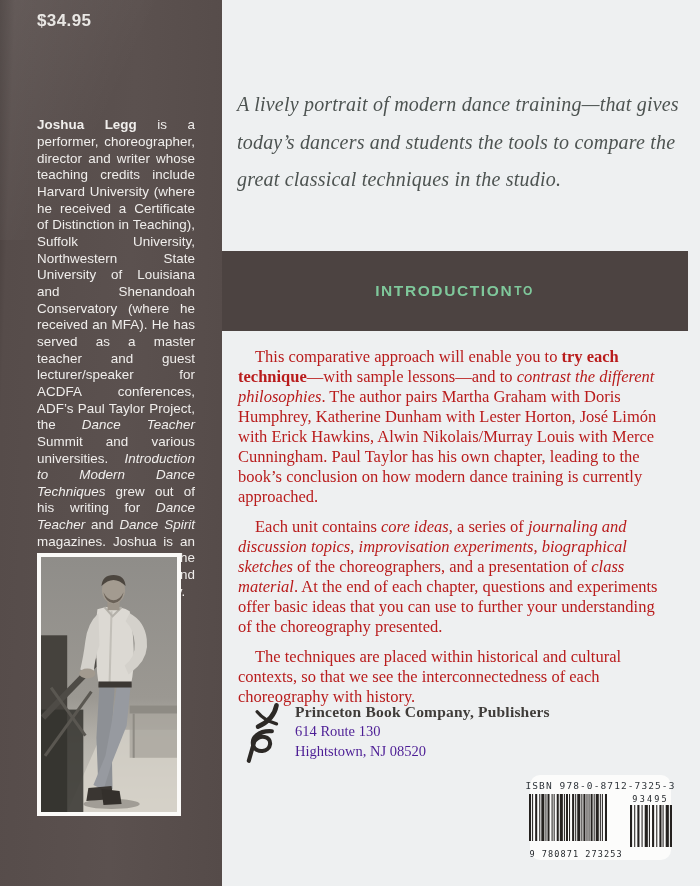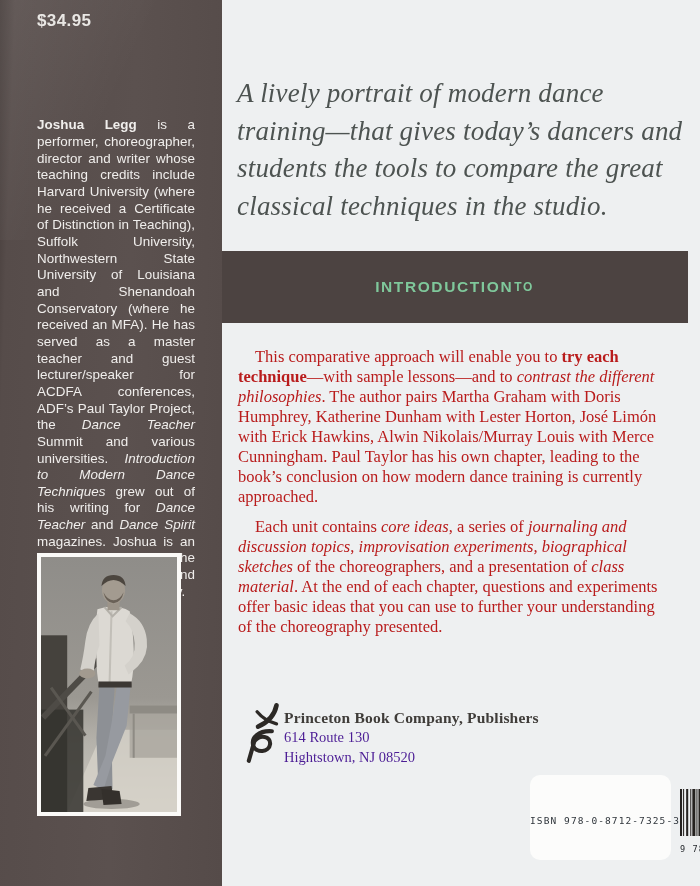--- a/index.html
+++ b/index.html
@@ -26,44 +26,44 @@
     font-family:"Liberation Sans",sans-serif;font-size:13.4px;line-height:16.65px;
     color:#f0eeec;text-align:justify;letter-spacing:.05px;
   }
   .photo{
     position:absolute;left:37px;top:553px;width:144px;height:263px;z-index:2;
     background:#fbfaf8;padding:4px;box-sizing:border-box;
   }
   .photo svg{width:100%;height:100%;display:block;}
   
   .quote{
-    position:absolute;left:237px;top:48px;width:446px;
-    font-style:italic;font-size:27px;line-height:37.5px;color:#4d5351;letter-spacing:.2px;
+    position:absolute;left:237px;top:66px;width:446px;
+    font-style:italic;font-size:20px;line-height:37.5px;color:#4d5351;letter-spacing:.2px;
   }
   .banner{
-    position:absolute;left:222px;top:251px;width:466px;height:72px;
+    position:absolute;left:222px;top:251px;width:466px;height:80px;
     background:#4c4341;color:#7fc89b;
     display:flex;align-items:center;justify-content:center;white-space:nowrap;
     font-family:"Liberation Sans",sans-serif;font-weight:700;font-size:15.5px;letter-spacing:1.6px;
   }
   .banner .small{font-size:12px;letter-spacing:1.6px;padding:0 1px;}
   .bodytext{
     position:absolute;left:238px;top:347px;width:433px;
     font-size:16.5px;line-height:20px;color:#b91c1c;
   }
   .bodytext p{margin:0 0 10px;text-indent:17px;}
   
-  .publisher{position:absolute;left:246px;top:701px;display:flex;gap:1px;align-items:flex-end;}
+  .publisher{position:absolute;left:246px;top:701px;display:flex;gap:12px;align-items:flex-start;}
   .publogo{width:37px;height:66px;flex:none;}
   .pub-name{font-size:15.5px;font-weight:700;color:#3f3c39;letter-spacing:.2px;line-height:21px;}
   .pub-addr{font-size:14.5px;color:#4c1d95;line-height:19.5px;}
   
   .barcode{
     position:absolute;left:530px;top:775px;width:141px;height:85px;background:#fcfcfb;
-    display:flex;align-items:center;padding-top:5px;box-sizing:border-box;border-radius:10px;
+    display:flex;flex-direction:column;align-items:center;padding-top:5px;box-sizing:border-box;border-radius:10px;
   }
   .bc-isbn{font-family:"DejaVu Sans Mono",monospace;font-size:9.5px;letter-spacing:1.1px;color:#2f353b;white-space:nowrap;}
   .bc-row{display:flex;align-items:flex-start;gap:7px;margin-top:3px;}
   .bc-main{display:flex;flex-direction:column;align-items:flex-start;}
   .bc-main svg{display:block;width:78px;height:47px;}
   .bc-num{font-family:"DejaVu Sans Mono",monospace;font-size:8.5px;letter-spacing:1.1px;color:#24282c;margin-top:8px;white-space:nowrap;}
   .bc-supp{display:flex;flex-direction:column;align-items:center;text-align:center;}
   .bc-supp-num{font-family:"DejaVu Sans Mono",monospace;font-size:8.5px;letter-spacing:2.2px;color:#24282c;}
   .bc-supp svg{display:block;width:42px;height:42px;margin-top:1px;}
 </style>
@@ -120,20 +120,21 @@
   <p class="quote">A lively portrait of modern dance training—that gives today’s dancers and students the tools to compare the great classical techniques in the studio.</p>
 
   <div class="banner">
       <span>INTRODUCTION </span>
       <span class="small">TO</span>
     </div>
 
   <section class="bodytext">
     <p><span>This comparative approach will enable you to </span><span style="font-weight: 700;">try each technique</span><span>—with sample lessons—and to </span><span style="font-style: italic;">contrast the different philosophies</span><span>. The author pairs Martha Graham with Doris Humphrey, Katherine Dunham with Lester Horton, José Limón with Erick Hawkins, Alwin Nikolais/Murray Louis with Merce Cunningham. Paul Taylor has his own chapter, leading to the book’s conclusion on how modern dance training is currently approached.</span></p>
     <p><span>Each unit contains </span><span style="font-style: italic;">core ideas</span><span>, a series of </span><span style="font-style: italic;">journaling and discussion topics</span><span>, </span><span style="font-style: italic;">improvisation experiments, biographical sketches</span><span> of the choreographers, and a presentation of </span><span style="font-style: italic;">class material</span><span>. At the end of each chapter, questions and experiments offer basic ideas that you can use to further your understanding of the choreography presented.</span></p>
+    <p><span>The techniques are placed within historical and cultural contexts, so that we see the interconnectedness of each choreography with history.</span></p>
   </section>
 
   <div class="publisher">
     <svg class="publogo" viewBox="0 0 40 66" role="img">
       <path d="M33 2 C31 12 25 20 13 25" stroke="#2c2926" stroke-width="5" fill="none" stroke-linecap="round"></path>
       <path d="M12 9 C17 15 25 20 33 22" stroke="#2c2926" stroke-width="3.6" fill="none" stroke-linecap="round"></path>
       <path d="M28 30 C14 29 5 37 8 46 C11 54 25 53 26 44 C27 35 15 33 9 41 L3 62" stroke="#2c2926" stroke-width="4.4" fill="none" stroke-linecap="round"></path>
     </svg>
     <div class="pubtext">
       <div class="pub-name">Princeton Book Company, Publishers</div>

